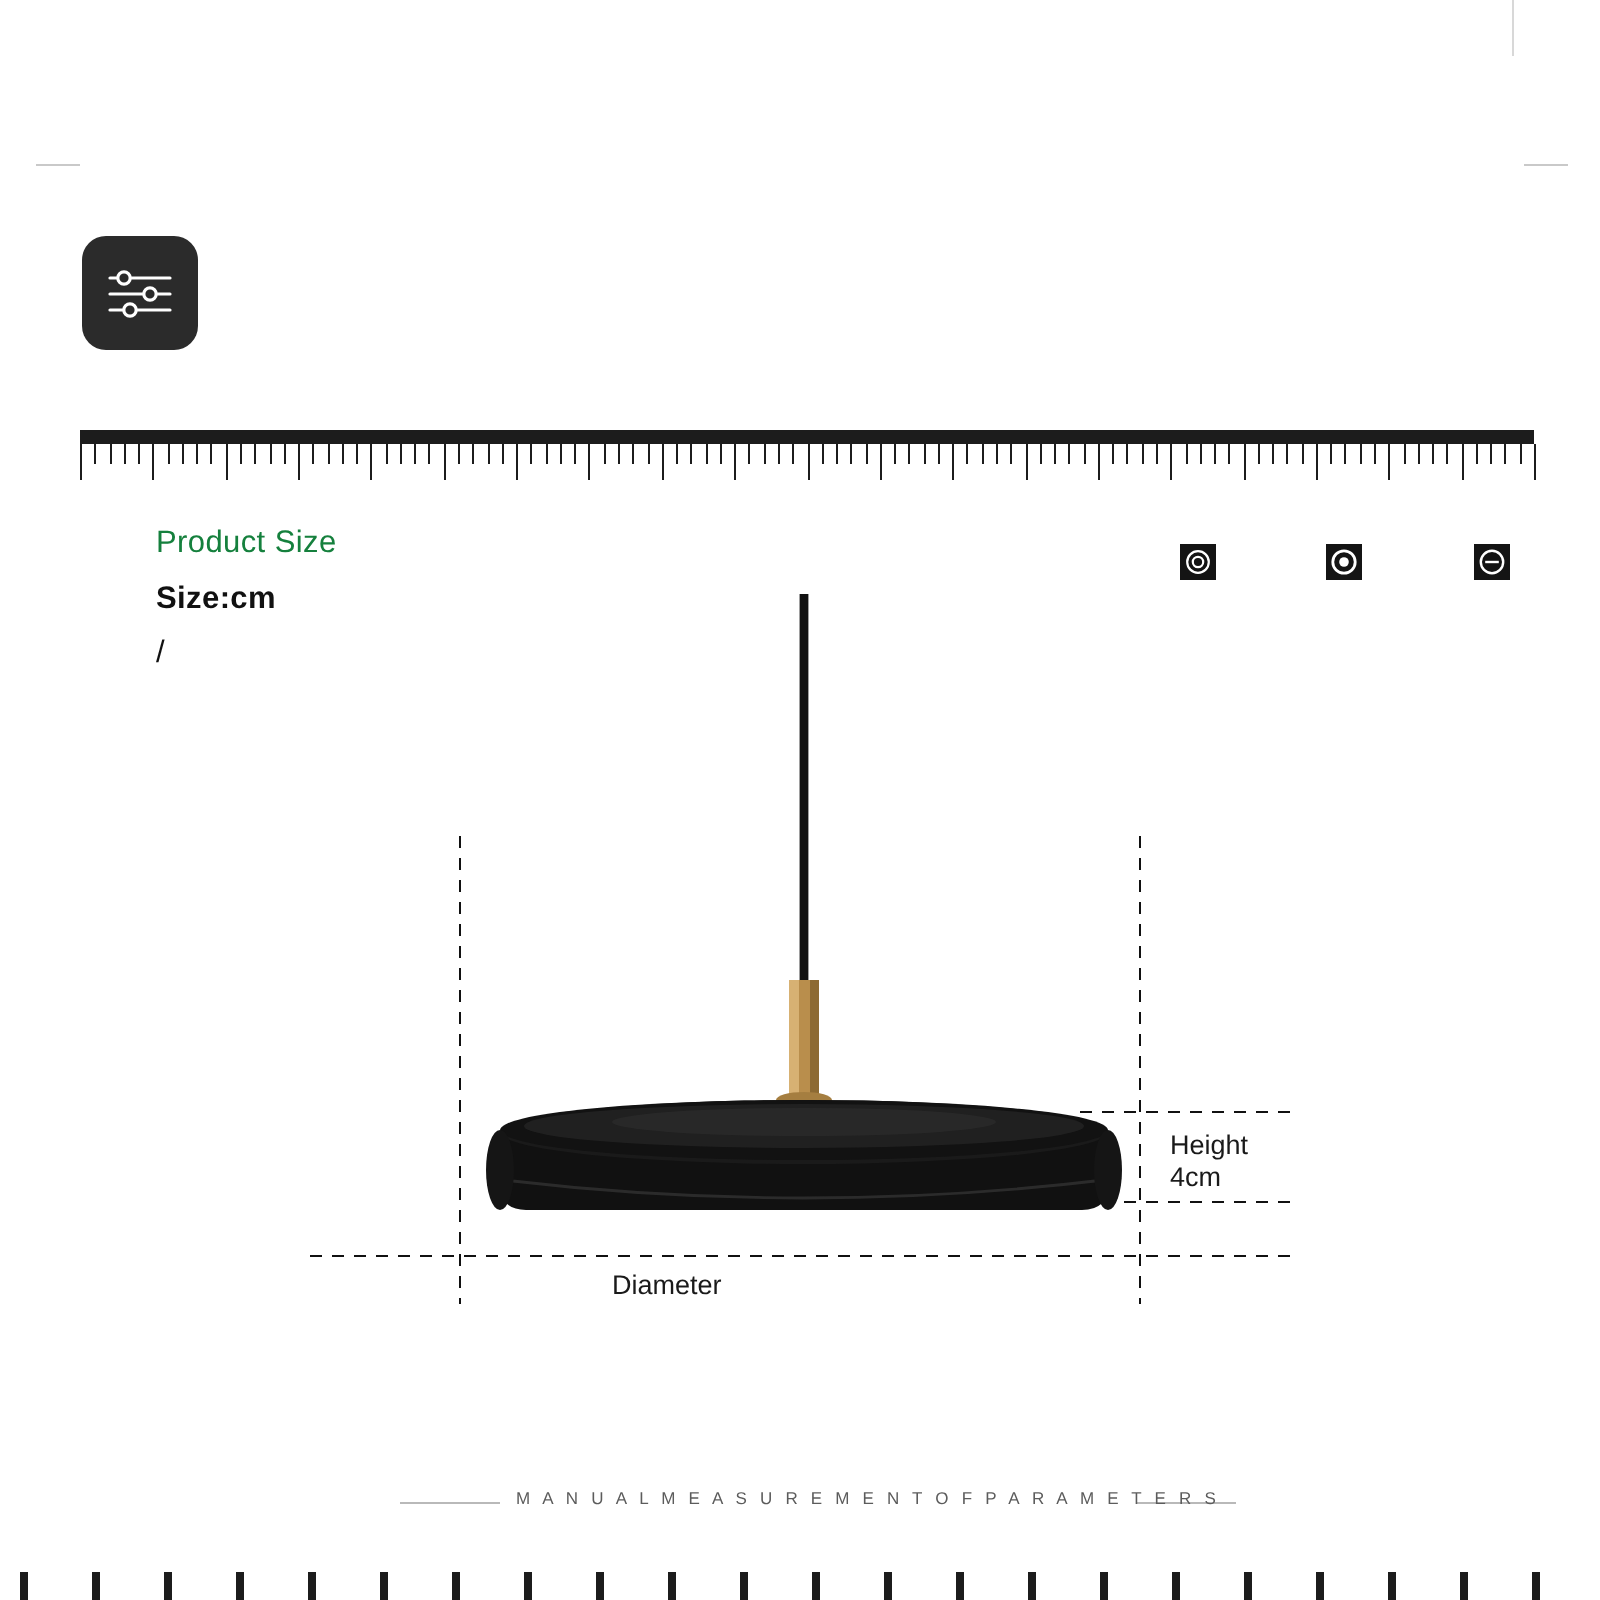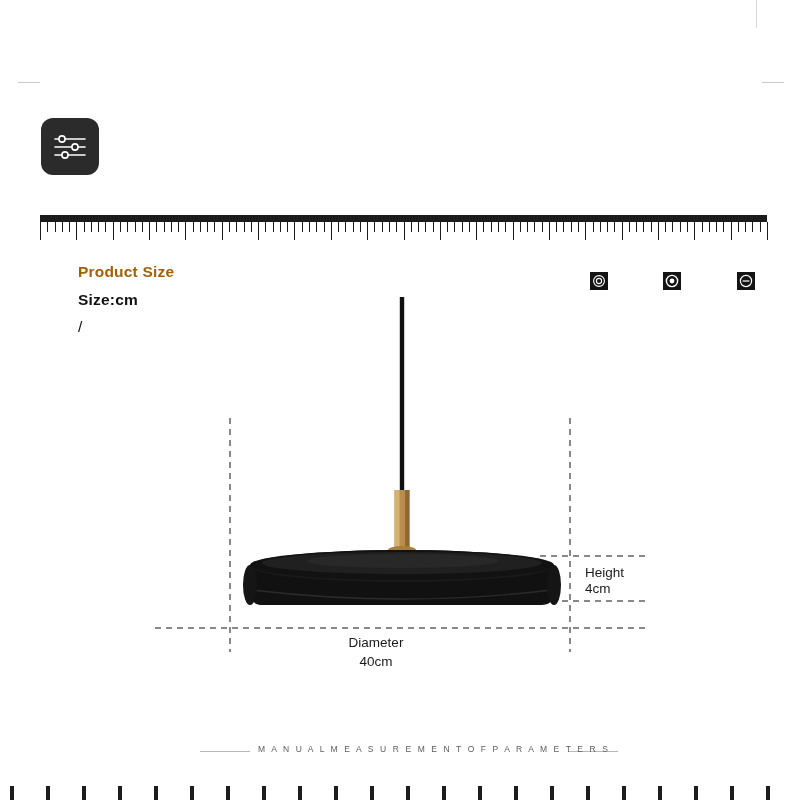--- a/index.html
+++ b/index.html
@@ -104,22 +104,22 @@
     width: 1px;
     background: #1c1c1c;
   }
 
   
   .ps-title {
     position: absolute;
     left: 78px;
     top: 263px;
     font-size: 15.5px;
-    font-weight: 700;
-    color: #a16207;
+    font-weight: 400;
+    color: #15803d;
     letter-spacing: .2px;
   }
   .ps-unit {
     position: absolute;
     left: 78px;
     top: 291px;
     font-size: 15.5px;
     font-weight: 700;
     color: #111;
     letter-spacing: .2px;
@@ -162,21 +162,21 @@
     top: 565px;
     font-size: 13.5px;
     color: #1a1a1a;
     line-height: 16px;
   }
   .dim-diameter {
     position: absolute;
     left: 306px;
     top: 633px;
     width: 140px;
-    text-align: center;
+    text-align: left;
     font-size: 13.5px;
     color: #1a1a1a;
     line-height: 19px;
   }
 
   
   .footer-rule-left {
     position: absolute;
     left: 200px;
     top: 751px;
@@ -410,21 +410,20 @@
     <ellipse cx="554" cy="585" rx="7" ry="20" fill="#151515"></ellipse>
   </g>
 </svg>
 
 <div class="dim-height">
   <div>Height</div>
   <div>4cm</div>
 </div>
 <div class="dim-diameter">
   <div>Diameter</div>
-  <div>40cm</div>
 </div>
 
 <div class="footer-rule-left"></div>
 <div class="footer-rule-right"></div>
 <div class="footer-text">M A N U A L   M E A S U R E M E N T   O F   P A R A M E T E R S</div>
 
 <div class="bottom-strip" id="bottom-strip">
     <div class="bdash" style="left: 10px;"></div>
     <div class="bdash" style="left: 46px;"></div>
     <div class="bdash" style="left: 82px;"></div>

